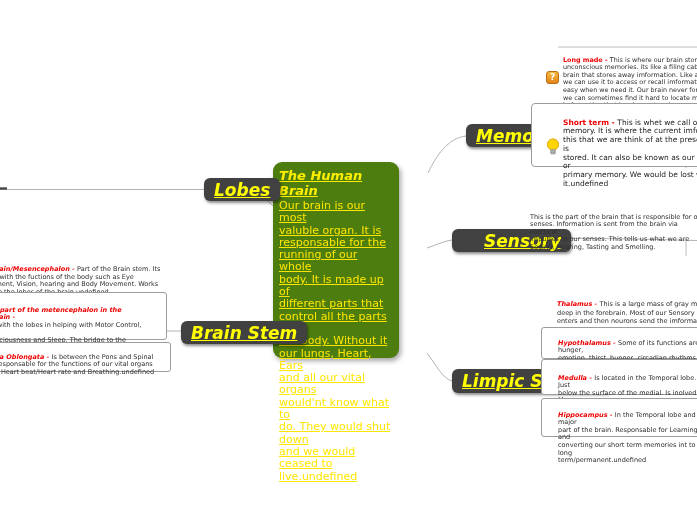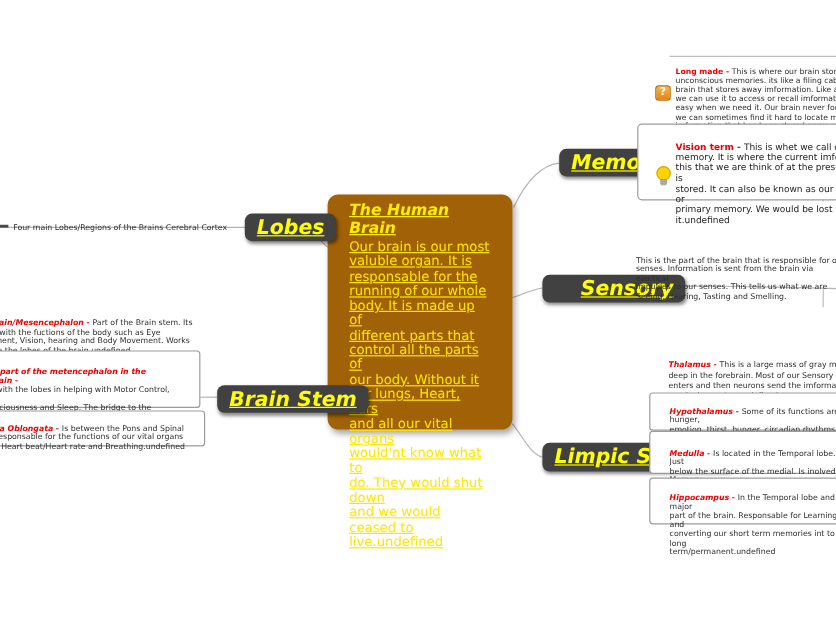--- a/index.html
+++ b/index.html
@@ -4,23 +4,23 @@
 <style>
   html,body{margin:0;padding:0;background:#fff;}
   #canvas{
     position:relative;width:697px;height:520px;overflow:hidden;background:#ffffff;
     font-family:"DejaVu Sans","Liberation Sans",sans-serif;
   }
   svg.connectors{position:absolute;left:0;top:0;pointer-events:none;}
 
   
   .central{
-    position:absolute;left:273px;top:162px;width:154px;height:196px;
-    background:#a16207;border-radius:9px;box-sizing:border-box;
-    padding:6px 18px;box-shadow:2px 3px 5px rgba(0,0,0,.35);
+    position:absolute;left:273px;top:162px;width:126px;height:196px;
+    background:#4d7c0f;border-radius:9px;box-sizing:border-box;
+    padding:6px 6px;box-shadow:2px 3px 5px rgba(0,0,0,.35);
   }
   .central .title{
     color:#ffee00;font-size:13px;font-weight:bold;font-style:italic;
     text-decoration:underline;line-height:15px;
   }
   .central .body{
     color:#ffe600;font-size:11px;line-height:12.3px;
     text-decoration:underline;white-space:pre-line;margin-top:2px;
   }
 
@@ -114,23 +114,20 @@
   <div class="pill" style="left:452px;top:229px;padding-left:32px;">
     <span>Sensory</span>
   </div>
   <div class="pill" style="left:181px;top:321px;text-align:center;">
     <span>Brain Stem</span>
   </div>
   <div class="pill" style="left:452px;top:369px;height:24px;">
     <span>Limpic System</span>
   </div>
 
-  <div class="note" style="left:11px;top:179px;width:200px;">
-    <span>Four main Lobes/Regions of the Brains Cerebral Cortex</span>
-  </div>
 
   <div class="note" style="left:530px;top:206px;width:175px;">
     <span>This is the part of the brain that is responsible for our
 senses. Information is sent from the brain via electical
 impulses  to our senses. This tells us what we are
 Seeing, Hearing, Tasting and Smelling.</span>
   </div>
 
   <div class="q-icon">?</div>
   <div class="longterm-text">
@@ -146,21 +143,21 @@
   <div class="shortterm-box"></div>
   <div class="bulb-icon">
     <svg width="14" height="19" viewBox="0 0 14 19">
       <circle cx="7" cy="6.5" r="5.6" fill="#ffd400" stroke="#d9a400" stroke-width="1"></circle>
       <rect x="4.6" y="11.5" width="4.8" height="4.5" rx="1" fill="#b9b9b9" stroke="#8f8f8f" stroke-width="0.6"></rect>
       <line x1="4.8" y1="13" x2="9.2" y2="13" stroke="#8f8f8f" stroke-width="0.6"></line>
       <line x1="4.8" y1="14.6" x2="9.2" y2="14.6" stroke="#8f8f8f" stroke-width="0.6"></line>
     </svg>
   </div>
   <div class="shortterm-text">
-    <span class="hd">Vision term - </span><span>This is whet we call our active
+    <span class="hd">Short term - </span><span>This is whet we call our active
 memory. It is where the current imformation
 this that we are think of at the present time is
 stored. It can also be known as our coscious or
 primary memory. We would be lost with out
 it.undefined</span>
   </div>
 
   <div class="tnode" style="left:-22px;top:258px;width:215px;">
     <span class="hd it">Midbrain/Mesencephalon - </span><span>Part of the Brain stem. Its
 linked with the fuctions of the body such as Eye

